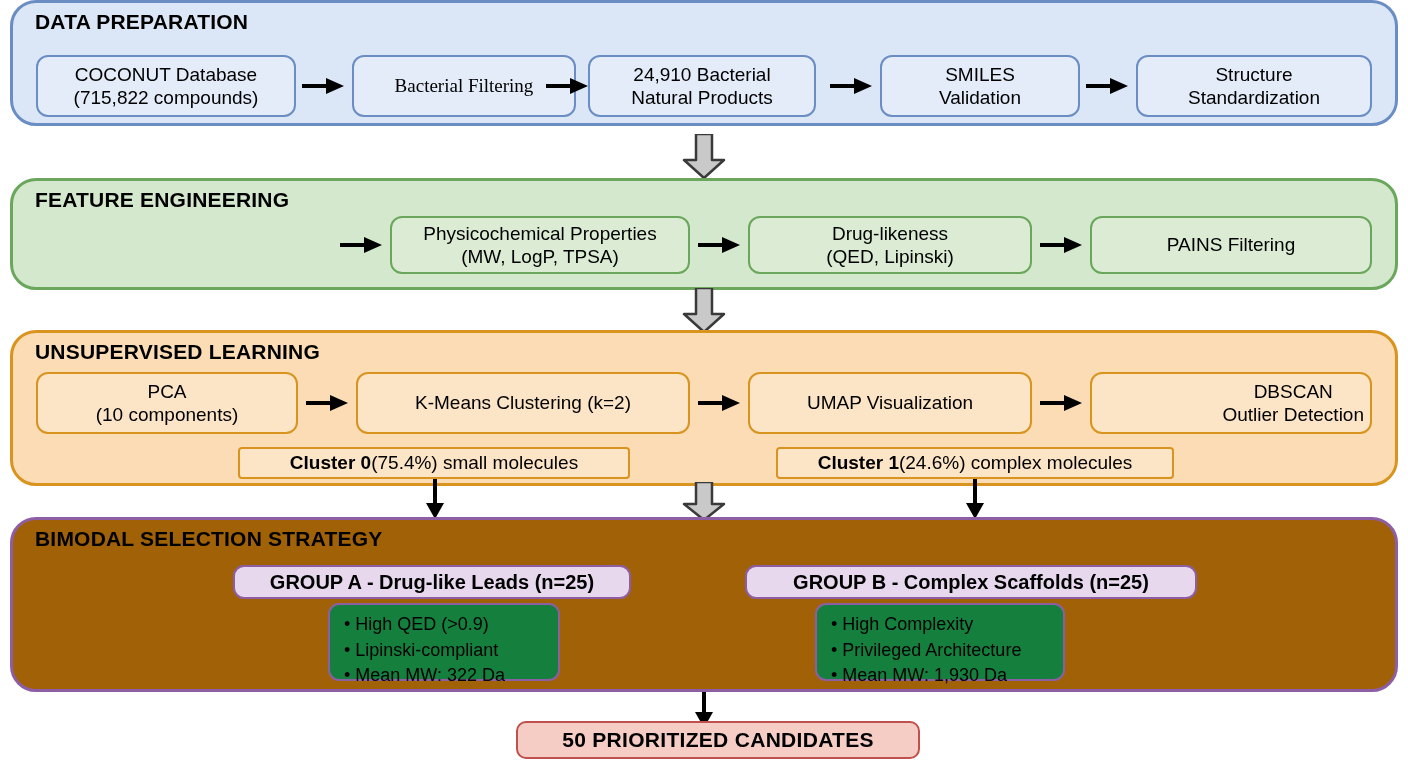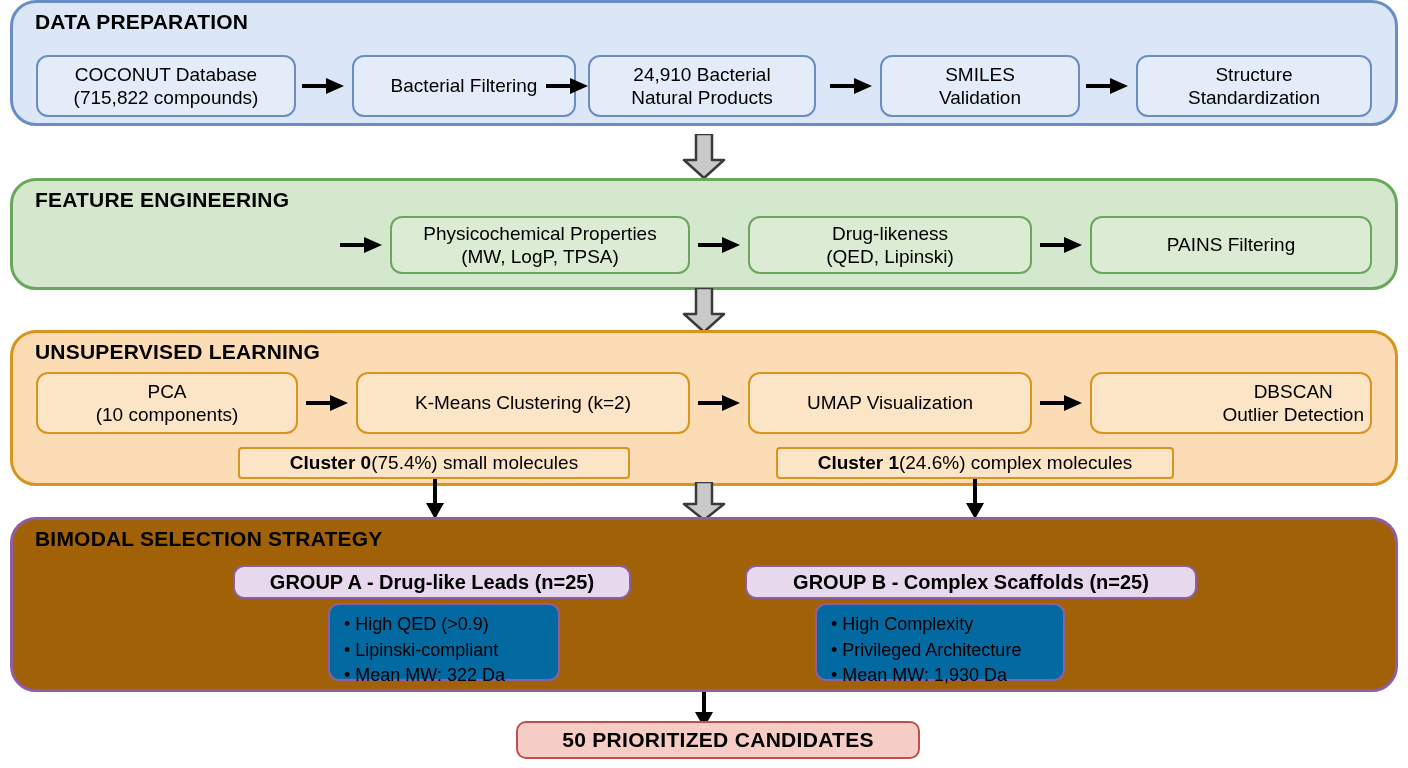--- a/index.html
+++ b/index.html
@@ -111,21 +111,21 @@
     font-weight: bold;
     white-space: nowrap;
   }
 
   
   .bullets {
     position: absolute;
     box-sizing: border-box;
     border-radius: 11px;
     border: 2px solid #8d5ea4;
-    background: #0369a1;
+    background: #15803d;
     padding: 7px 14px 7px 14px;
     font-size: 18px;
     line-height: 1.42;
   }
   .bullets div { white-space: nowrap; }
 
   
   .final {
     position: absolute;
     box-sizing: border-box;
@@ -155,21 +155,21 @@
       <span>COCONUT Database</span><br>
       <span class="l2">(715,822 compounds)</span>
     </span>
   </div>
 
   <svg class="harrow" style="left:302px; top:76px; width:44px; height:20px;" viewBox="0 0 44 20">
     <path d="M0 10 H26" stroke="#000" stroke-width="4" fill="none"></path>
     <path d="M24 2 L42 10 L24 18 Z" fill="#000"></path>
   </svg>
 
-  <div class="node node-blue" style="left:352px; top:55px; width:224px; height:62px;">
+  <div class="node node-blue" style="left:352px; top:55px; width:224px; height:62px;font-family:Liberation Serif, serif;">
     <span>
       <span>Bacterial Filtering</span>
     </span>
   </div>
 
   <svg class="harrow" style="left:546px; top:76px; width:44px; height:20px;" viewBox="0 0 44 20">
     <path d="M0 10 H26" stroke="#000" stroke-width="4" fill="none"></path>
     <path d="M24 2 L42 10 L24 18 Z" fill="#000"></path>
   </svg>
 

